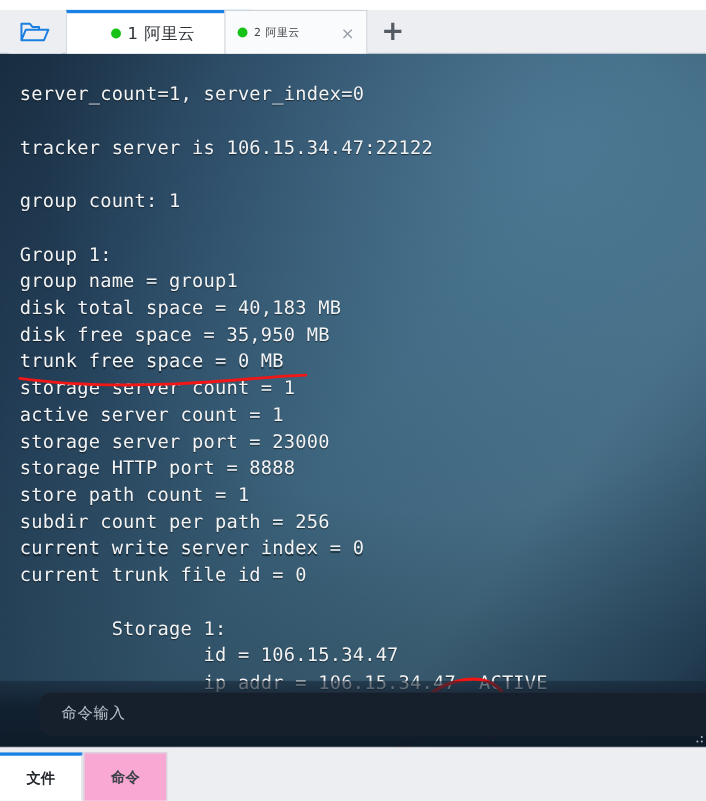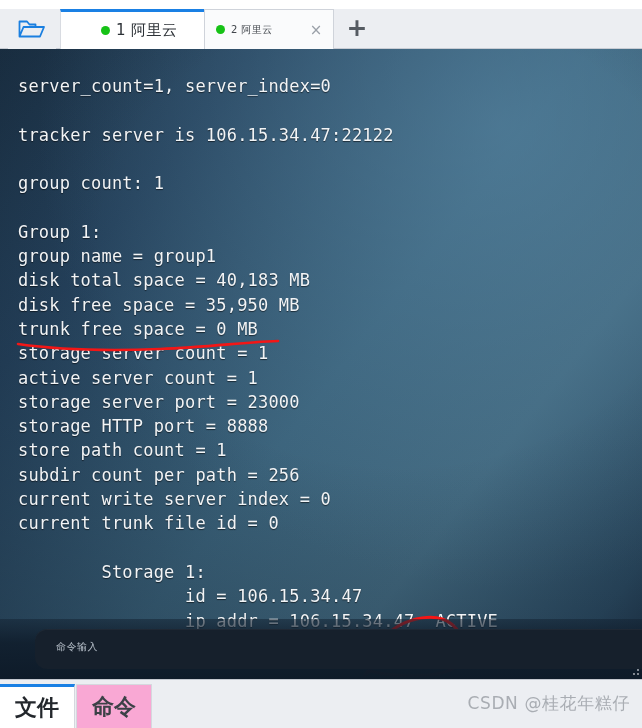--- a/index.html
+++ b/index.html
@@ -105,32 +105,32 @@
   }
   .cmdbar{
     position:absolute;left:35px;top:10px;width:607px;height:40px;
     background:#16202c;
     border-radius:12px 0 0 12px;
     box-shadow:inset 0 1px 0 rgba(255,255,255,0.04);
   }
   .cmd-placeholder{
     position:absolute;left:21px;top:11px;
     font-family:"DejaVu Sans", sans-serif;
-    font-size:10px;color:#b7c0ca;letter-spacing:.5px;
+    font-size:14px;color:#b7c0ca;letter-spacing:.5px;
   }
 
   
   .bottombar{
     position:absolute;left:0;bottom:0;width:642px;height:49px;
     background:#eceef2;border-top:1px solid #c3c7cf;box-sizing:border-box;
   }
   .btab{
     position:absolute;top:4px;height:44px;box-sizing:border-box;
     display:flex;align-items:center;justify-content:center;
-    font-family:"DejaVu Sans", sans-serif;font-size:22px;
+    font-family:"DejaVu Sans", sans-serif;font-size:13px;
   }
   .btab.active{
     left:0px;width:75px;background:#ffffff;
     border-top:3px solid #1a80e4;
     border-right:1px solid #d5d8de;
     color:#23272c;font-weight:700;
   }
   .btab.inactive{
     left:76px;width:76px;background:#f9a8d4;
     border:1px solid #d5d8de;border-bottom:none;
@@ -211,21 +211,20 @@
     <div class="cmdwrap">
       <div class="cmdbar">
         <div class="cmd-placeholder">命令输入</div>
       </div>
     </div>
   </div>
 
   <div class="bottombar">
     <div class="btab active">文件</div>
     <div class="btab inactive">命令</div>
-    <div class="watermark">CSDN @桂花年糕仔</div>
   </div>
 
   <svg class="rz" viewBox="0 0 8 8">
     <circle cx="2" cy="6" r="0.9" fill="#b9bdc4"></circle>
     <circle cx="6" cy="6" r="0.9" fill="#b9bdc4"></circle>
     <circle cx="6" cy="2" r="0.9" fill="#b9bdc4"></circle>
   </svg>
 
 </div>
 

